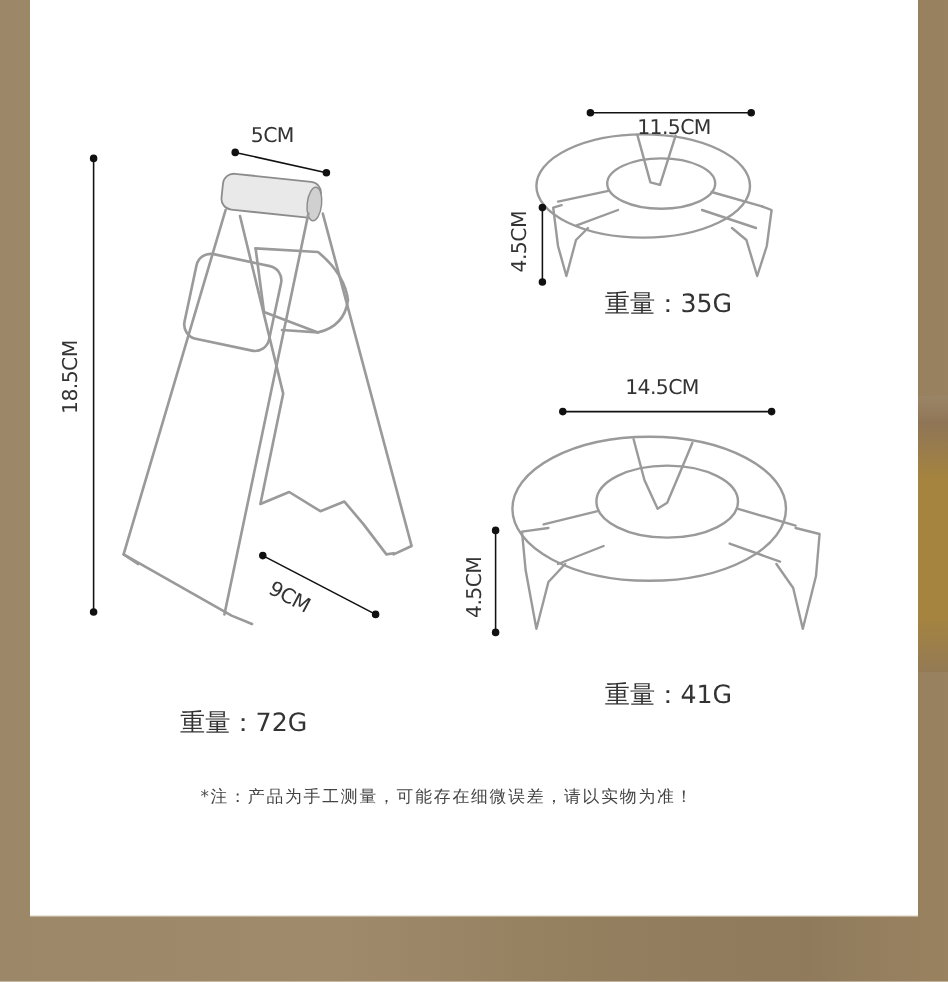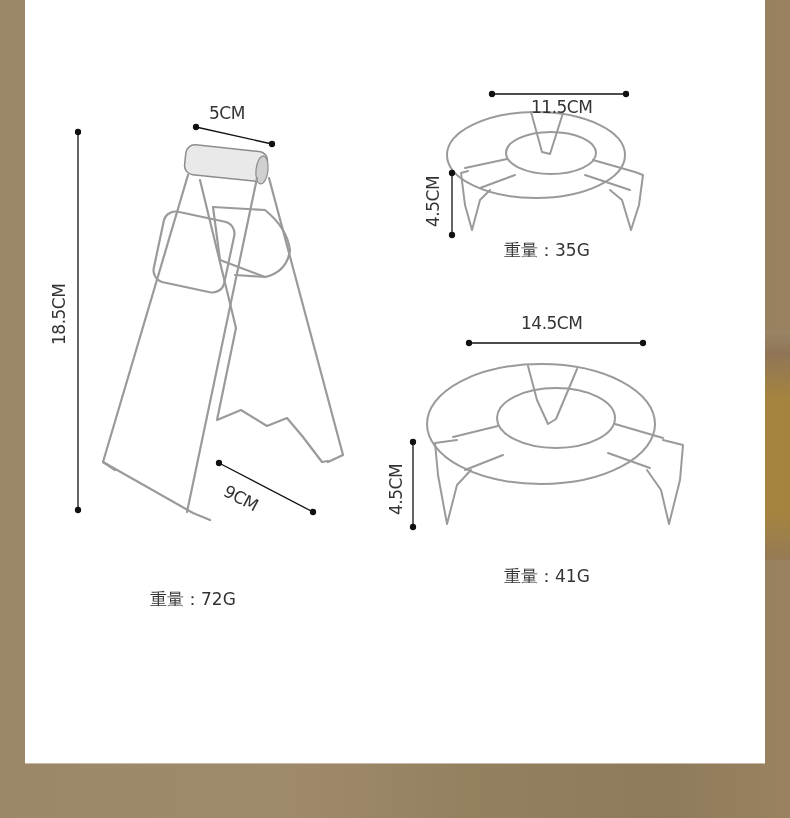--- a/index.html
+++ b/index.html
@@ -13,21 +13,21 @@
     background: linear-gradient(180deg, #9b8567 0%, #8f7556 10%, #a5843f 30%, #a5843f 80%, #947a55 100%);
   }
   .panel {
     position: absolute; left: 25px; top: 0; width: 740px; height: 763px;
     background: #ffffff;
     box-shadow: 0 1px 0 #c8bba6;
   }
   .abs { position: absolute; }
   .dim-text { color: #333; font-size: 17px; letter-spacing: -0.5px; white-space: nowrap; }
   .dim-vert { transform: rotate(-90deg); transform-origin: center center; }
-  .weight { color: #333; font-size: 17px; white-space: nowrap; }
+  .weight { color: #333; font-size: 21px; white-space: nowrap; }
   .note { color: #444; font-size: 14px; letter-spacing: 1.5px; white-space: nowrap; }
   svg { position: absolute; left: 0; top: 0; overflow: visible; }
 </style>
 </head>
 <body>
 
 <div class="bg-glow"></div>
 
 <div class="panel">
 
@@ -118,13 +118,14 @@
   <div class="abs weight" style="left:479px; top:239px;">
     <span>重量：</span><span>35G</span>
   </div>
 
   <div class="abs dim-text" style="left:496px; top:313px;">14.5CM</div>
   <div class="abs dim-text dim-vert" style="left:346px; top:480px; width:50px; text-align:center;">4.5CM</div>
   <div class="abs weight" style="left:479px; top:565px;">
     <span>重量：</span><span>41G</span>
   </div>
 
+  <div class="abs note" style="left:142px; top:655px;">*注：产品为手工测量，可能存在细微误差，请以实物为准！</div>
 </div>
 
 </body></html>

